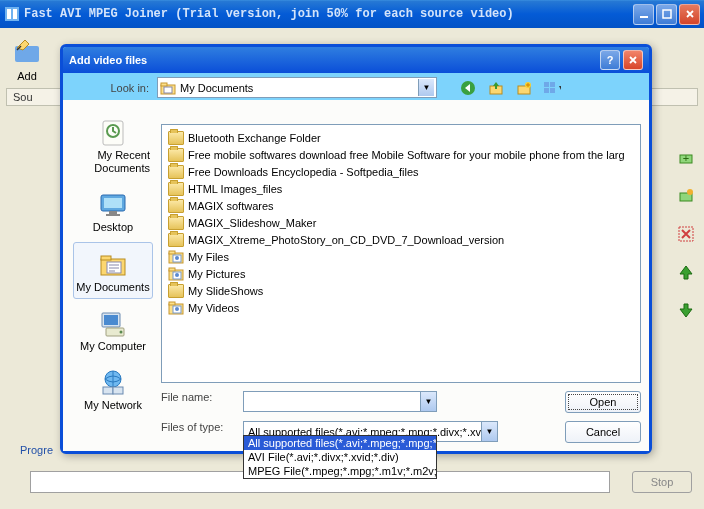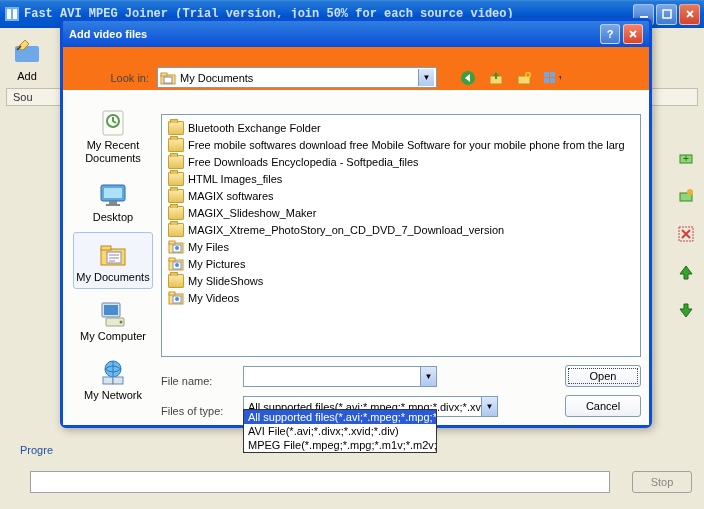--- a/index.html
+++ b/index.html
@@ -23,54 +23,54 @@
   .tb-btn .ico { width:32px;height:32px;}
   .source-header { margin-top:4px; background:#f5f2e7; border:1px solid #c0c0b0; padding:2px 6px; color:#333;}
   .right-tools { position:absolute; right:8px; top:120px; display:flex; flex-direction:column; gap:18px;}
   .right-tools .tool { width:20px;height:20px; display:flex;align-items:center;justify-content:center; cursor:pointer;}
   .progress-row { position:absolute; left:20px; bottom:53px; color:#2250a8;}
   .path-input { position:absolute; left:30px; bottom:16px; width:580px; height:22px; border:1px solid #a0a0a0; background:#fff;}
   .stop-btn { position:absolute; right:12px; bottom:16px; width:60px; height:22px; border:1px solid #a0a0a0; background:#ece9d8; color:#888; border-radius:3px;}
 
   
   .dialog {
-    position: absolute; left: 60px; top: 18px; width: 592px; height: 410px;
-    border: 3px solid #0a4ed8; border-radius: 6px; background:#f97316;
+    position: absolute; left: 60px; top: 44px; width: 592px; height: 410px;
+    border: 3px solid #0a4ed8; border-radius: 6px; background:#7dd3fc;
     box-shadow: 2px 2px 8px rgba(0,0,0,0.3);
     display:flex; flex-direction:column;
   }
   .dlg-title {
     height: 26px; background: linear-gradient(to bottom,#2f7ee0,#0a4ed8);
     color:#fff; font-weight:bold; font-size:13px; display:flex; align-items:center; padding:0 6px;
     border-top-left-radius:3px;border-top-right-radius:3px;
   }
   .dlg-title .t { flex:1;}
   .dlg-title .hbtn { width:20px;height:20px; border-radius:3px; margin-left:3px; display:flex;align-items:center;justify-content:center;font-weight:bold;cursor:pointer; border:1px solid rgba(255,255,255,0.6);}
   .dlg-title .help { background:linear-gradient(#7ba8e8,#3e7cd6); color:#fff;}
   .dlg-title .x { background:linear-gradient(#f2846a,#d8452a); color:#fff;}
   .dlg-body { flex:1; display:flex; padding:8px; gap:6px; background:#fcfcfa;}
-  .lookin-row { display:flex; align-items:center; gap:8px; padding:20px 8px 2px 8px;}
+  .lookin-row { display:flex; align-items:center; gap:8px; padding:4px 8px 2px 8px;}
   .lookin-row label { width:78px; text-align:right; color:#444;}
   .lookin-select { flex:0 0 280px; height:21px; border:1px solid #7f9db9; background:#fff; display:flex; align-items:center; padding:0 2px; cursor:pointer;}
   .lookin-select .fico{width:16px;height:16px;margin-right:4px;}
   .lookin-select .arrow{margin-left:auto;width:16px;height:17px;background:linear-gradient(#dbe8fb,#aec9ef);border-left:1px solid #7f9db9;display:flex;align-items:center;justify-content:center;font-size:8px;}
   .nav-icons { display:flex; gap:10px; margin-left:14px;}
   .nav-icons .ni{width:18px;height:18px;cursor:pointer;display:flex;align-items:center;justify-content:center;}
   .places { width:84px; display:flex; flex-direction:column; align-items:center; gap:2px; padding-top:2px;}
-  .place { width:80px; padding:6px 2px 4px 2px; display:flex; flex-direction:column; align-items:center; gap:0; border:1px solid transparent; border-radius:3px; cursor:pointer; text-align:center; line-height:1.2;}
+  .place { width:80px; padding:6px 2px 4px 2px; display:flex; flex-direction:column; align-items:center; gap:0; border:1px solid transparent; border-radius:3px; cursor:pointer; text-align:right; line-height:1.2;}
   .place.sel { border:1px solid #aac4e8; background:#f2f6fc;}
   .place .pico{width:32px;height:32px;}
   .filepane { flex:1; display:flex; flex-direction:column;}
   .filelist { flex:1; border:1px solid #7f9db9; background:#fff; padding:4px; overflow:auto; position:relative;margin-top:16px;}
   .fileitem { display:flex; align-items:center; gap:4px; height:17px; padding:0 2px; cursor:pointer; white-space:nowrap;}
   .fileitem .fi{width:16px;height:14px;flex-shrink:0;}
   .folder-ico { background: linear-gradient(#fce9a8,#e6c35a); border:1px solid #c8a030; border-radius:1px; position:relative;}
   .folder-ico:before{content:'';position:absolute;top:-3px;left:1px;width:6px;height:3px;background:#e6c35a;border:1px solid #c8a030;border-bottom:none;border-radius:1px 1px 0 0;}
   .bottom-rows { padding-top:8px; display:flex; flex-direction:column; gap:8px;}
-  .brow { display:flex; align-items:flex-end; gap:10px;}
+  .brow { display:flex; align-items:flex-start; gap:10px;}
   .brow label{ width:72px; color:#444;}
   .brow .tinput{ flex:0 0 194px; height:21px; border:1px solid #7f9db9; background:#fff; display:flex; align-items:center; cursor:text;}
   .brow .tinput .arrow,.brow .tselect .arrow{margin-left:auto;width:16px;height:19px;background:linear-gradient(#dbe8fb,#aec9ef);border-left:1px solid #7f9db9;display:flex;align-items:center;justify-content:center;font-size:8px;cursor:pointer;}
   .brow .tselect{ flex:0 0 194px; height:21px; border:1px solid #7f9db9; background:#fff; display:flex; align-items:center; padding-left:4px; cursor:pointer;}
   .dbtn { width:76px; height:22px; border:1px solid #7f9db9; border-radius:3px; background:linear-gradient(#fff,#eef2f8); cursor:pointer; margin-left:auto;}
   .dbtn:focus,.dbtn.default{outline:1px dotted #444; outline-offset:-4px;}
   .dropdown { position:absolute; width:194px; border:1px solid #333; background:#fff; z-index:10;}
   .dropdown .opt{ padding:1px 4px; cursor:pointer; white-space:nowrap; overflow:hidden;}
   .dropdown .opt.sel{ background:#2a5bd7; color:#fff;}
   svg{display:block;}

